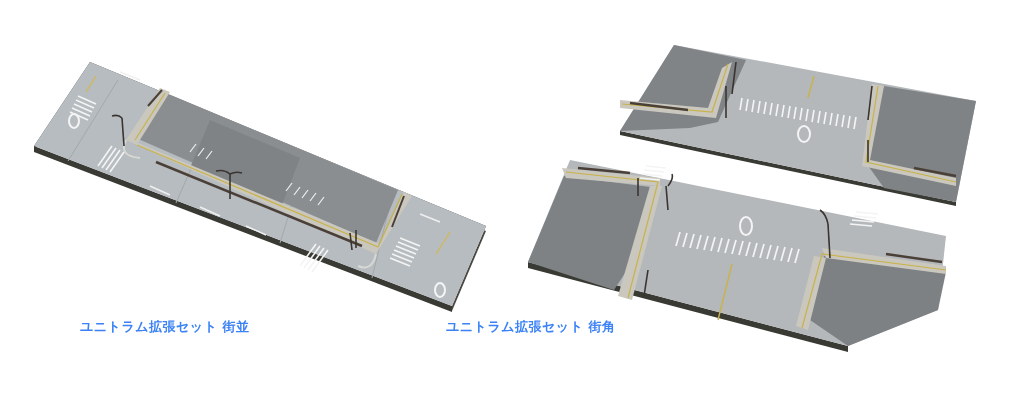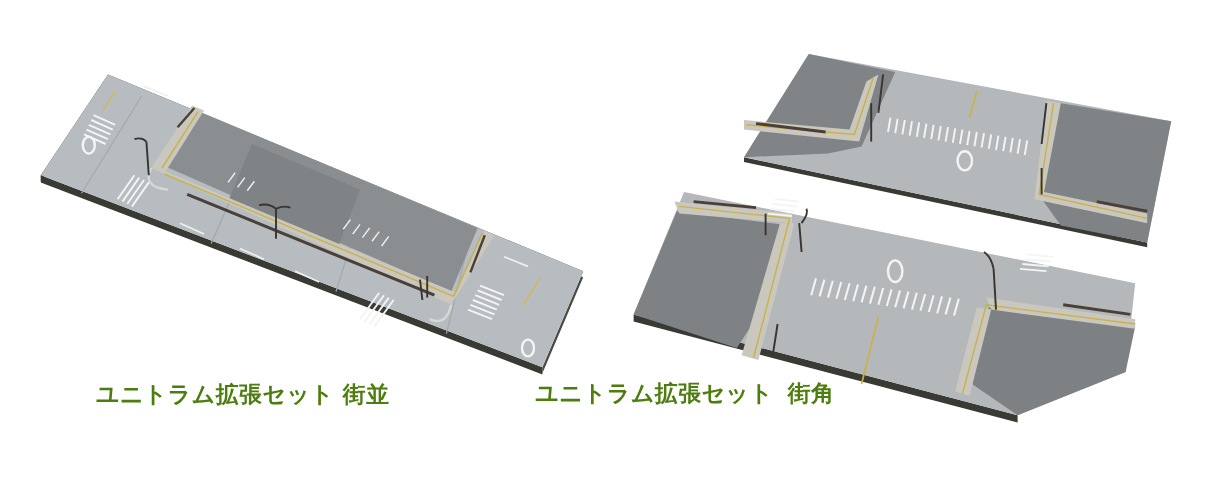--- a/index.html
+++ b/index.html
@@ -20,30 +20,30 @@
     .product svg {
       position: absolute;
       left: 0;
       top: 0;
       overflow: visible;
     }
     .caption {
       position: absolute;
       font-family: "DejaVu Sans", sans-serif;
       font-weight: bold;
-      font-size: 19px;
+      font-size: 13px;
       letter-spacing: 0.5px;
-      color: #4d7c0f;
+      color: #3b82f6;
       white-space: nowrap;
       line-height: 1;
     }
     #product-machinami { left: 0; top: 0; width: 510px; height: 360px; }
     #product-machikado { left: 510px; top: 0; width: 510px; height: 360px; }
     #caption-machinami { left: 80px; top: 320px; }
-    #caption-machikado { left: 446px; top: 320px; font-family: Liberation Mono, monospace; }
+    #caption-machikado { left: 446px; top: 320px; }
   </style>
 </head>
 <body>
 
 <div class="product" id="product-machinami">
   <svg width="510" height="360" viewBox="0 0 510 360">
 
     <polygon points="34,146 90,62 486,226 452,306 452,311 486,231 90,67 34,151" fill="#4a4a42"></polygon>
     <polygon points="34,146 452,306 452,312 34,152" fill="#3a3a34"></polygon>
 

